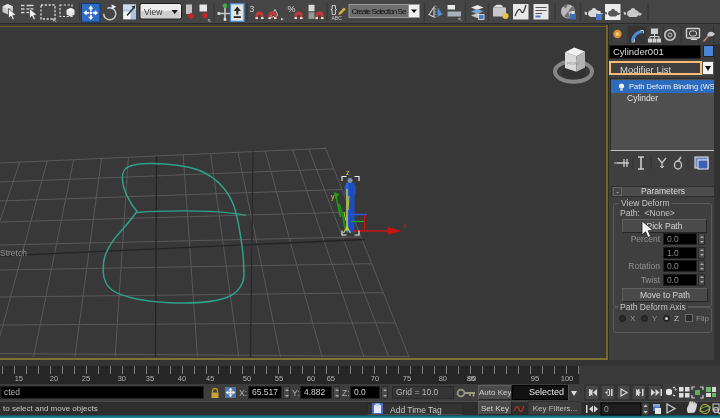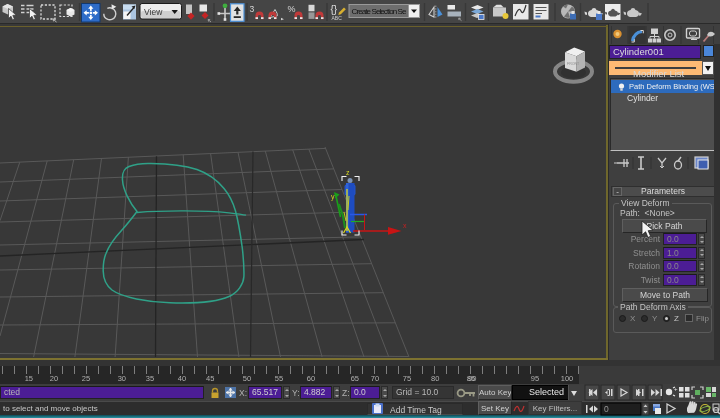--- a/index.html
+++ b/index.html
@@ -11,21 +11,21 @@
 #panel{left:608px;top:24px;width:112px;height:336px;background:#3f3f3f;border-left:1px solid #2a2a2a}
 #scrollstrip{left:714px;top:44px;width:6px;height:316px;background:#313131}
 #trackstrip{left:0;top:359.5px;width:720px;height:6.5px;background:#333333}
 #ruler{left:0;top:366px;width:579px;height:18px;background:#262626}
 #rulerticks{left:2px;top:366px;width:582px;height:8px;background:repeating-linear-gradient(90deg,#7e7e7e 0,#7e7e7e 1.2px,transparent 1.2px,transparent 12px)}
 .rnum{position:absolute;top:374px;font-size:7.5px;color:#b0b0b0;letter-spacing:0}
 #rulerright{left:579px;top:366px;width:141px;height:18px;background:#3a3a3a}
 #statusrow{left:0;top:384px;width:720px;height:17px;background:#3d3d3d}
 #promptrow{left:0;top:401px;width:720px;height:14px;background:#2d2d2d;border-top:1px solid #4a4a4a}
 #bluestrip{left:0;top:415px;width:720px;height:3px;background:linear-gradient(180deg,#0e4852,#2b93a5)}
-.fld{position:absolute;background:#4c1d95;border:1px solid #222;border-top-color:#1a1a1a;color:#c8c8c8;font-size:9px;line-height:11px;padding-left:3px;overflow:hidden;white-space:nowrap}
+.fld{position:absolute;background:#000000;border:1px solid #222;border-top-color:#1a1a1a;color:#c8c8c8;font-size:9px;line-height:11px;padding-left:3px;overflow:hidden;white-space:nowrap}
 .btn{position:absolute;background:#4a4a4a;border:1px solid #262626;border-top-color:#5f5f5f;border-left-color:#5f5f5f;color:#d5d5d5;font-size:9px;text-align:center;overflow:hidden;white-space:nowrap}
 .lbl{position:absolute;font-size:9px;color:#c5c5c5;white-space:nowrap}
 .dim{color:#909090}
 .spin{position:absolute;width:7px;background:#4a4a4a;border:1px solid #2a2a2a}
 .spin:before{content:"";position:absolute;left:1px;top:1.5px;border-left:2px solid transparent;border-right:2px solid transparent;border-bottom:2.5px solid #a8a8a8}
 .spin:after{content:"";position:absolute;left:1px;bottom:1.5px;border-left:2px solid transparent;border-right:2px solid transparent;border-top:2.5px solid #a8a8a8}
 </style></head><body>
 <div class="abs" id="toolbar"></div>
 <svg class="abs" style="left:0;top:0" width="720" height="24" id="tbicons">
 <g>
@@ -265,21 +265,21 @@
 <circle cx="62" cy="11" r="5.2" stroke="#c8c8c8" stroke-width="1.6" fill="none"></circle>
     <circle cx="62" cy="11" r="2" stroke="#c8c8c8" stroke-width="1" fill="none"></circle>
 <rect x="78.5" y="4.5" width="13" height="9.5" rx="1" stroke="#d2d2d2" stroke-width="1.4" fill="none"></rect>
     <rect x="81.5" y="7" width="7" height="5" rx="2" stroke="#d2d2d2" stroke-width="1" fill="none"></rect>
     <path d="M83,15.5 h6 M85,14 v1.5" stroke="#d2d2d2" stroke-width="1.2"></path>
 <path d="M95.5,17.5 L102,10" stroke="#b87a7a" stroke-width="1.8"></path>
     <path d="M100.5,8.5 q3.5,-2 6.5,1.5 q-2,2.5 -4.5,2.5 q-2.5,0 -3.5,-1.5 z" fill="#c8c8c8"></path>
 </svg>
 <div class="fld" style="left:609px;top:45px;width:92px;height:14px;font-size:9.5px;color:#dcdcdc">Cylinder001</div>
 <div class="abs" style="left:703px;top:45px;width:11px;height:12px;background:#4a86d8;border:1px solid #222"></div>
-<div class="abs" style="left:609px;top:61px;width:93px;height:14px;background:#3f3f3f;border:6px solid #fdba74;color:#d8d8d8;font-size:9.5px;line-height:13px;padding-left:18px">Modifier List</div>
+<div class="abs" style="left:609px;top:61px;width:93px;height:14px;background:#3f3f3f;border:2px solid #fdba74;color:#d8d8d8;font-size:9.5px;line-height:13px;padding-left:9px">Modifier List</div>
 <div class="abs" style="left:702px;top:61px;width:12px;height:14px;background:#f2f2f2;border:1px solid #555"></div>
 <div class="abs" style="left:704.5px;top:66px;border-left:3.5px solid transparent;border-right:3.5px solid transparent;border-top:5px solid #111"></div>
 <div class="abs" style="left:610px;top:78px;width:107px;height:73px;background:#4f4f4f;border:1px solid #2a2a2a;border-right-color:#c0c0c0;border-bottom-color:#c0c0c0"></div>
 <div class="abs" style="left:611px;top:80px;width:105px;height:13px;background:#2d6bbd;color:#f0f0f0;font-size:8.5px;line-height:13px;padding-left:18px;white-space:nowrap;overflow:hidden;font-size:7.5px">Path Deform Binding (WS</div>
 <svg class="abs" style="left:617px;top:82px" width="12" height="12">
     <circle cx="4.5" cy="4" r="2.6" fill="#f0f0f0"></circle>
     <path d="M3.3,6.5 h2.4 v2.2 h-2.4 z" fill="#d8d8d8"></path>
   </svg>
 <div class="abs" style="left:627px;top:93px;width:80px;height:11px;color:#e2e2e2;font-size:8.5px">Cylinder</div>
 <svg class="abs" style="left:610px;top:153px" width="110" height="20">
@@ -300,21 +300,21 @@
 </svg>
 <div class="abs" style="left:611px;top:186px;width:104px;height:11px;background:#4c4c4c;border:1px solid #2f2f2f;color:#dadada;font-size:8.5px;line-height:9px;text-align:center">Parameters</div>
 <div class="abs" style="left:613px;top:187px;width:9px;height:9px;background:#454545;border:1px solid #666;color:#ddd;font-size:8px;line-height:7px;text-align:center">-</div>
 <div class="abs" style="left:613px;top:203px;width:99px;height:104px;border:1px solid #5a5a5a;border-radius:3px"></div>
 <div class="abs lbl" style="left:619px;top:198px;background:#3f3f3f;padding:0 2px;font-size:8.5px">View Deform</div>
 <div class="abs lbl" style="left:620px;top:208px;font-size:8.5px">Path:&nbsp; &lt;None&gt;</div>
 <div class="btn" style="left:622px;top:219px;width:85px;height:14px;line-height:13px;font-size:8.5px">Pick Path</div>
 <div class="abs lbl dim" style="left:0;top:234px;width:660px;text-align:right;font-size:8.5px">Percent</div>
 <div class="fld" style="left:663px;top:233px;width:34px;height:12px;color:#8a8a8a;font-size:8.5px;line-height:10px">0.0</div>
 <div class="spin" style="left:698px;top:233px;height:12px"></div>
-<div class="abs lbl dim" style="left:0;top:247.5px;width:660px;text-align:right;font-size:8.5px">Stretch</div>
+<div class="abs lbl dim" style="left:0;top:247.5px;width:660px;text-align:left;font-size:8.5px">Stretch</div>
 <div class="fld" style="left:663px;top:246.5px;width:34px;height:12px;color:#8a8a8a;font-size:8.5px;line-height:10px">1.0</div>
 <div class="spin" style="left:698px;top:246.5px;height:12px"></div>
 <div class="abs lbl dim" style="left:0;top:261px;width:660px;text-align:right;font-size:8.5px">Rotation</div>
 <div class="fld" style="left:663px;top:260px;width:34px;height:12px;color:#8a8a8a;font-size:8.5px;line-height:10px">0.0</div>
 <div class="spin" style="left:698px;top:260px;height:12px"></div>
 <div class="abs lbl dim" style="left:0;top:274.5px;width:660px;text-align:right;font-size:8.5px">Twist</div>
 <div class="fld" style="left:663px;top:273.5px;width:34px;height:12px;color:#8a8a8a;font-size:8.5px;line-height:10px">0.0</div>
 <div class="spin" style="left:698px;top:273.5px;height:12px"></div>
 <div class="btn" style="left:622px;top:288px;width:86px;height:14px;line-height:13px;font-size:8.5px">Move to Path</div>
 <div class="abs" style="left:613px;top:307px;width:99px;height:26px;border:1px solid #5a5a5a;border-radius:3px"></div>
@@ -329,34 +329,34 @@
 <div class="abs" style="left:685px;top:314px;width:8px;height:8px;background:#2b2b2b;border:1px solid #666"></div>
 <div class="abs lbl dim" style="left:696px;top:314px;font-size:8px">Flip</div>
 <svg class="abs" style="left:640px;top:220px" width="16" height="20">
     <path d="M2,1 L2,15 L5.6,11.8 L8,17.5 L10.6,16.3 L8.2,10.7 L13,10.2 Z" fill="#f4f4f4" stroke="#222" stroke-width="0.8"></path>
   </svg>
 <div class="abs" id="scrollstrip"></div>
 <div class="abs" id="trackstrip"></div>
 <div class="abs" id="ruler"></div>
 <div class="abs" id="rulerticks"></div>
 <div class="abs" id="rulerright"></div>
-<span class="rnum" style="left:17px;width:16px;text-align:right">15</span>
+<span class="rnum" style="left:7px;width:16px;text-align:right">15</span>
 <span class="rnum" style="left:46px;width:16px;text-align:center">20</span>
 <span class="rnum" style="left:78px;width:16px;text-align:center">25</span>
 <span class="rnum" style="left:110px;width:16px;text-align:right">30</span>
 <span class="rnum" style="left:142px;width:16px;text-align:center">35</span>
 <span class="rnum" style="left:174px;width:16px;text-align:center">40</span>
 <span class="rnum" style="left:206px;width:16px;">45</span>
 <span class="rnum" style="left:239px;width:16px;text-align:center">50</span>
 <span class="rnum" style="left:271px;width:16px;text-align:center">55</span>
 <span class="rnum" style="left:303px;width:16px;text-align:center">60</span>
-<span class="rnum" style="left:343px;width:16px;text-align:right">65</span>
+<span class="rnum" style="left:319px;width:16px;text-align:right">65</span>
 <span class="rnum" style="left:367px;width:16px;text-align:center">70</span>
 <span class="rnum" style="left:399px;width:16px;text-align:center">75</span>
-<span class="rnum" style="left:431px;width:16px;text-align:left">80</span>
+<span class="rnum" style="left:431px;width:16px;text-align:right">80</span>
 <span class="rnum" style="left:463px;width:16px;text-align:center">85</span>
 <span class="rnum" style="left:468px;width:16px;text-align:left">90</span>
 <span class="rnum" style="left:527px;width:16px;text-align:center">95</span>
 <span class="rnum" style="left:559px;width:16px;text-align:center">100</span>
 <div class="abs" id="statusrow"></div>
 <div class="fld" style="left:0;top:386px;width:204px;height:13px;font-size:8.5px;color:#b8b8b8">cted</div>
 <svg class="abs" style="left:209px;top:387px" width="12" height="12">
     <path d="M3.5,5.5 v-1.5 a2.5,2.5 0 0 1 5,0 v1.5" stroke="#b8952a" stroke-width="1.3" fill="none"></path>
     <rect x="2.5" y="5.5" width="7" height="5.5" fill="#c8a22e"></rect>
   </svg>

